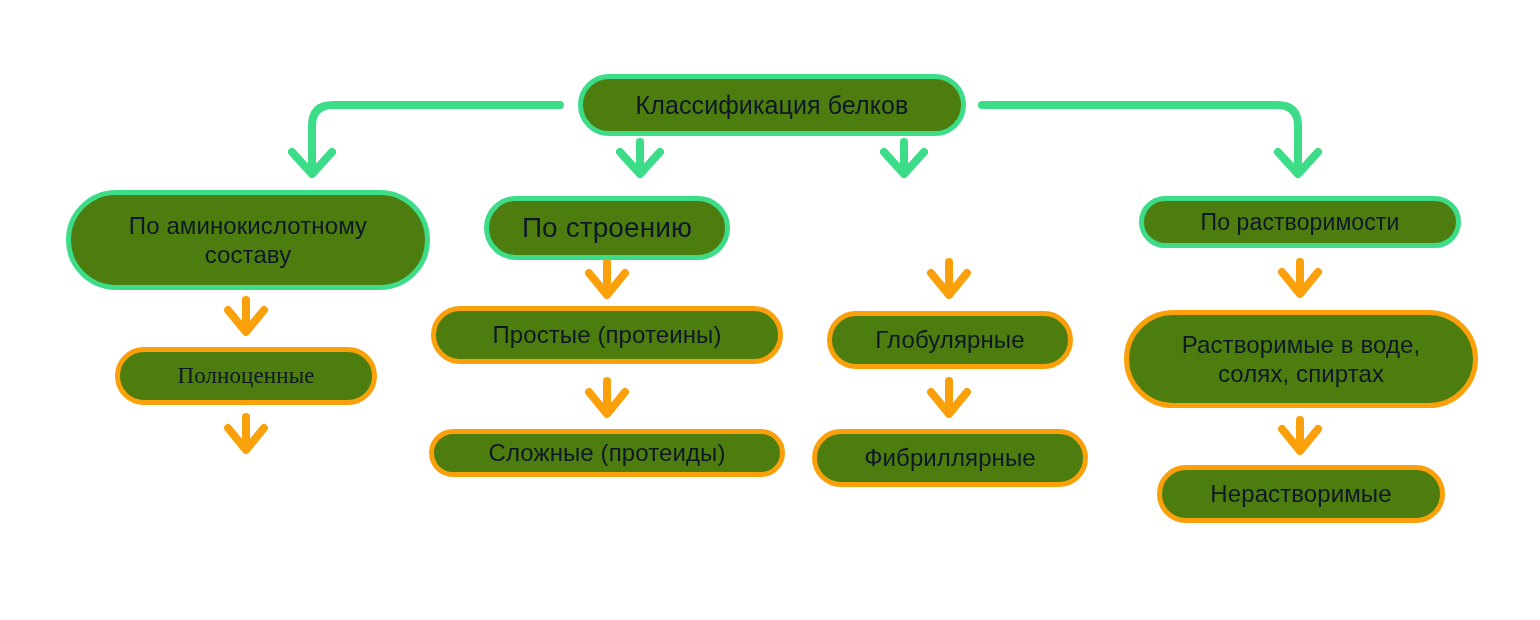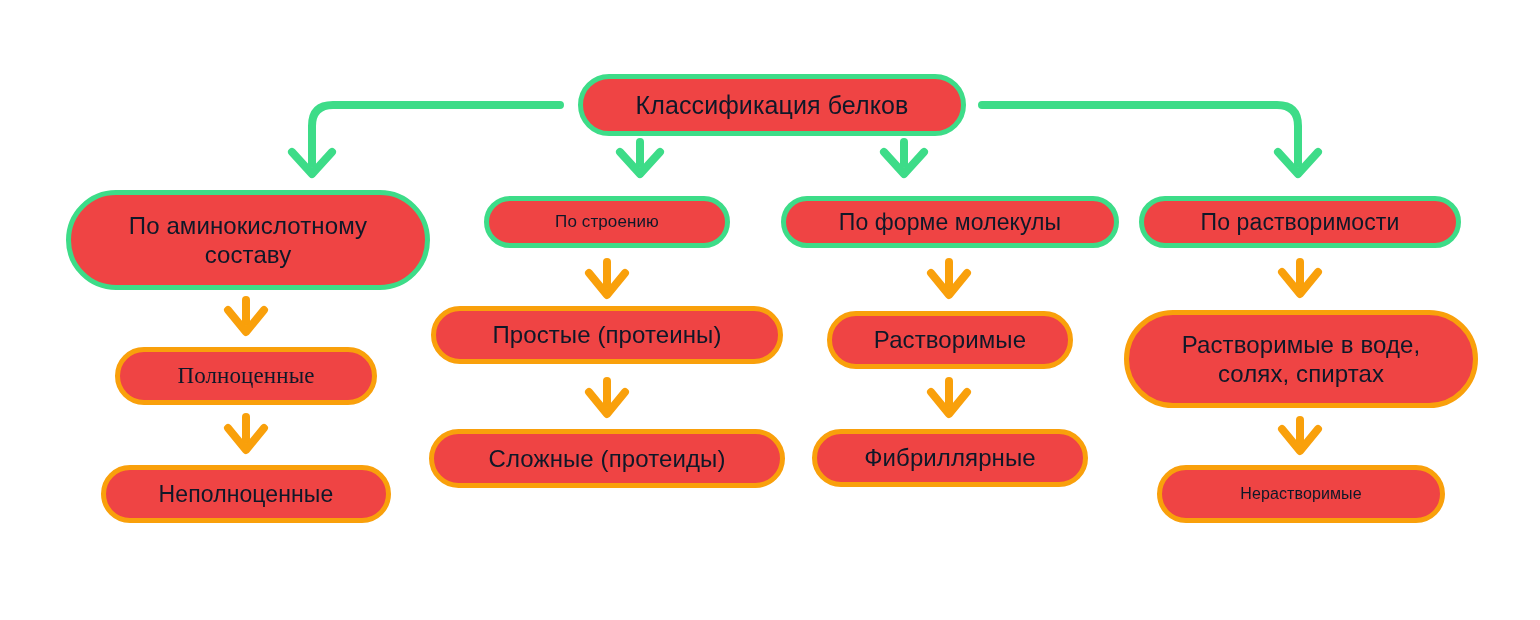--- a/index.html
+++ b/index.html
@@ -23,21 +23,21 @@
     position: absolute;
     left: 0;
     top: 0;
     width: 1540px;
     height: 620px;
     pointer-events: none;
   }
   .node {
     position: absolute;
     box-sizing: border-box;
-    background: #ef4444;
+    background: #4d7c0f;
     border-style: solid;
     border-width: 5px;
     border-radius: 999px;
     display: flex;
     align-items: center;
     justify-content: center;
     text-align: center;
     color: #0f1828;
     line-height: 1.22;
     letter-spacing: 0.1px;
@@ -50,31 +50,31 @@
   }
   .node.green { border-color: #3ddc88; }
   .node.orange { border-color: #f9a00b; }
 
   .n-root   { left: 578px;  top: 74px;  width: 388px; height: 62px;  font-size: 25px; }
 
   .n-c1-h   { left: 66px;   top: 190px; width: 364px; height: 100px; font-size: 24px; }
   .n-c1-a   { left: 115px;  top: 347px; width: 262px; height: 58px;  font-size: 23px; font-family: Liberation Serif, serif; }
   .n-c1-b   { left: 101px;  top: 465px; width: 290px; height: 58px;  font-size: 23px; }
 
-  .n-c2-h   { left: 484px;  top: 196px; width: 246px; height: 52px;  font-size: 17px; }
+  .n-c2-h   { left: 484px;  top: 196px; width: 246px; height: 64px;  font-size: 28px; }
   .n-c2-a   { left: 431px;  top: 306px; width: 352px; height: 58px;  font-size: 24px; }
-  .n-c2-b   { left: 429px;  top: 429px; width: 356px; height: 59px;  font-size: 24px; }
+  .n-c2-b   { left: 429px;  top: 429px; width: 356px; height: 48px;  font-size: 24px; }
 
   .n-c3-h   { left: 781px;  top: 196px; width: 338px; height: 52px;  font-size: 23px; }
   .n-c3-a   { left: 827px;  top: 311px; width: 246px; height: 58px;  font-size: 24px; }
   .n-c3-b   { left: 812px;  top: 429px; width: 276px; height: 58px;  font-size: 24px; }
 
   .n-c4-h   { left: 1139px; top: 196px; width: 322px; height: 52px;  font-size: 23px; text-align: center; }
   .n-c4-a   { left: 1124px; top: 310px; width: 354px; height: 98px;  font-size: 24px; align-items: center; }
-  .n-c4-b   { left: 1157px; top: 465px; width: 288px; height: 58px;  font-size: 16px; }
+  .n-c4-b   { left: 1157px; top: 465px; width: 288px; height: 58px;  font-size: 24px; }
 </style>
 </head>
 <body>
 
 <div id="canvas">
 
   <svg id="edges" viewBox="0 0 1540 620" width="1540" height="620" xmlns="http://www.w3.org/2000/svg">
 
     <g>
       <path d="M 560 105 L 333 105 Q 312 105 312 126 L 312 164" fill="none" stroke="#3ddc88" stroke-width="8" stroke-linecap="round" stroke-linejoin="round"></path>
@@ -136,39 +136,33 @@
   <div class="node green n-root">
     <span class="node-label">Классификация белков</span>
   </div>
 
   <div class="node green n-c1-h">
     <span class="node-label">По аминокислотному составу</span>
   </div>
   <div class="node orange n-c1-a">
     <span class="node-label">Полноценные</span>
   </div>
-  <div class="node orange n-c1-b">
-    <span class="node-label">Неполноценные</span>
-  </div>
 
   <div class="node green n-c2-h">
     <span class="node-label">По строению</span>
   </div>
   <div class="node orange n-c2-a">
     <span class="node-label">Простые (протеины)</span>
   </div>
   <div class="node orange n-c2-b">
     <span class="node-label">Сложные (протеиды)</span>
   </div>
 
-  <div class="node green n-c3-h">
-    <span class="node-label">По форме молекулы</span>
-  </div>
   <div class="node orange n-c3-a">
-    <span class="node-label">Растворимые</span>
+    <span class="node-label">Глобулярные</span>
   </div>
   <div class="node orange n-c3-b">
     <span class="node-label">Фибриллярные</span>
   </div>
 
   <div class="node green n-c4-h">
     <span class="node-label">По растворимости</span>
   </div>
   <div class="node orange n-c4-a">
     <span class="node-label">Растворимые в воде, солях, спиртах</span>

